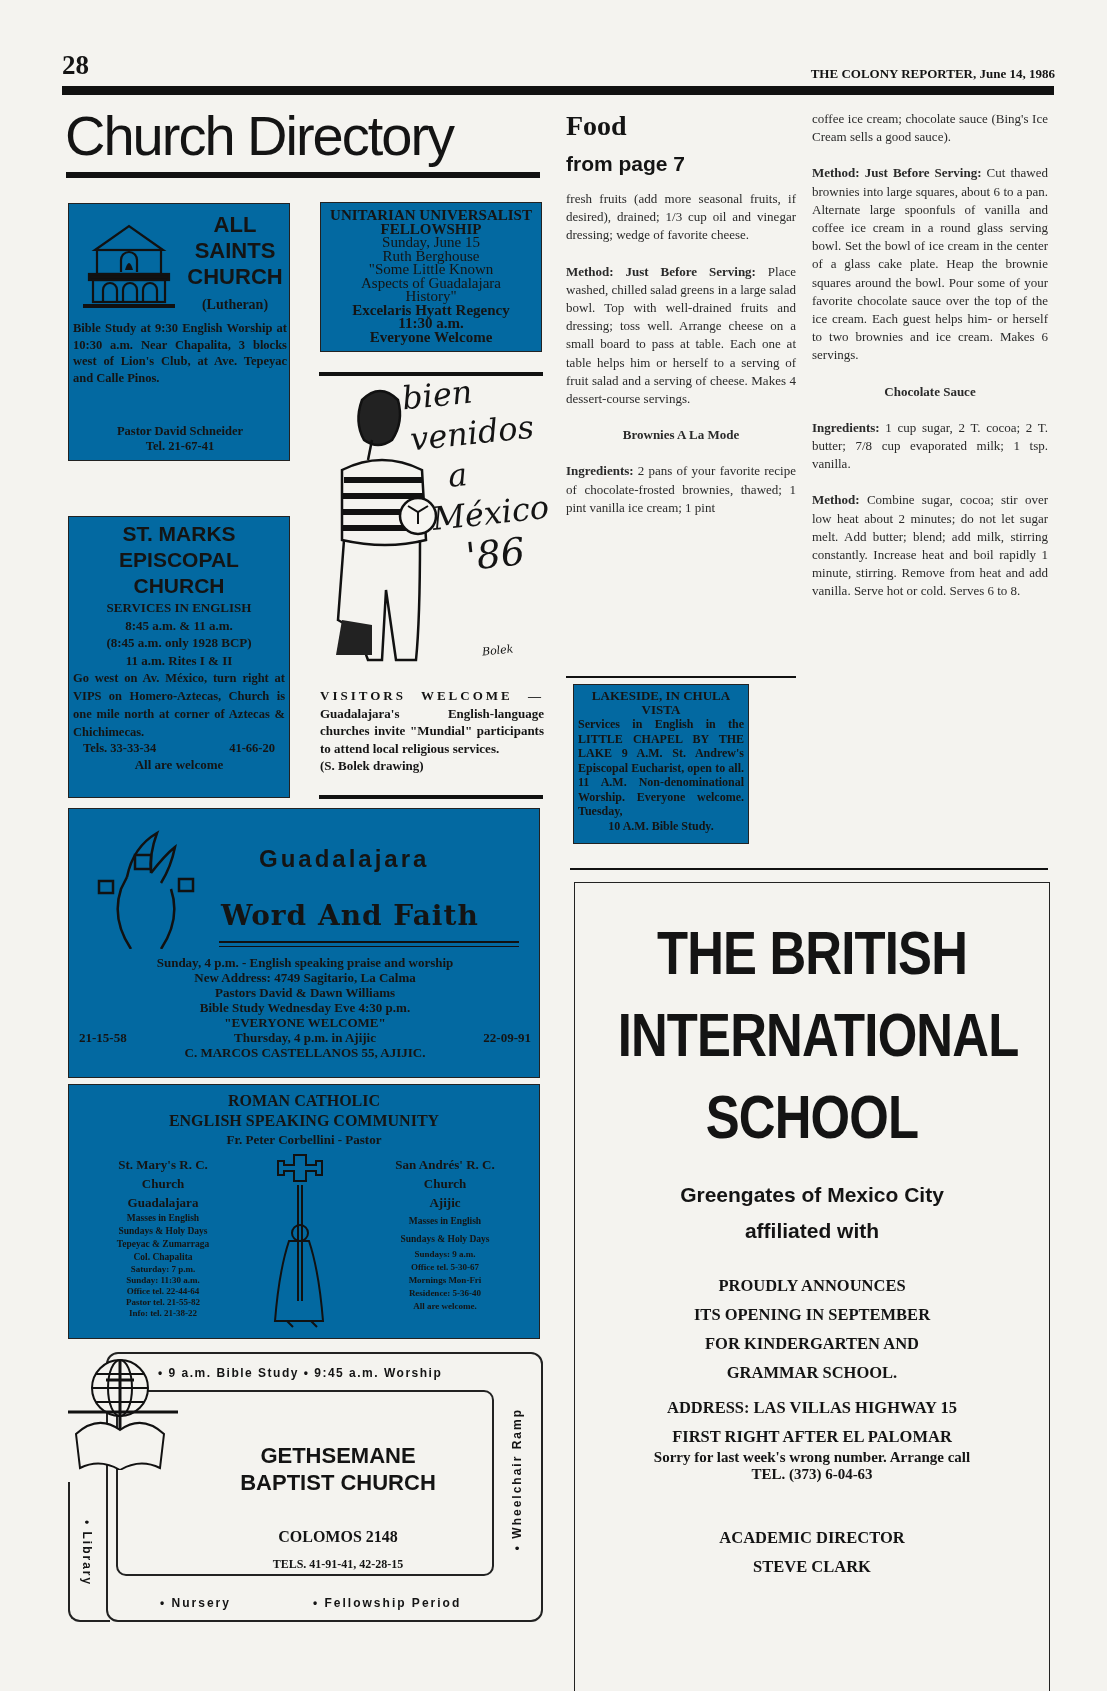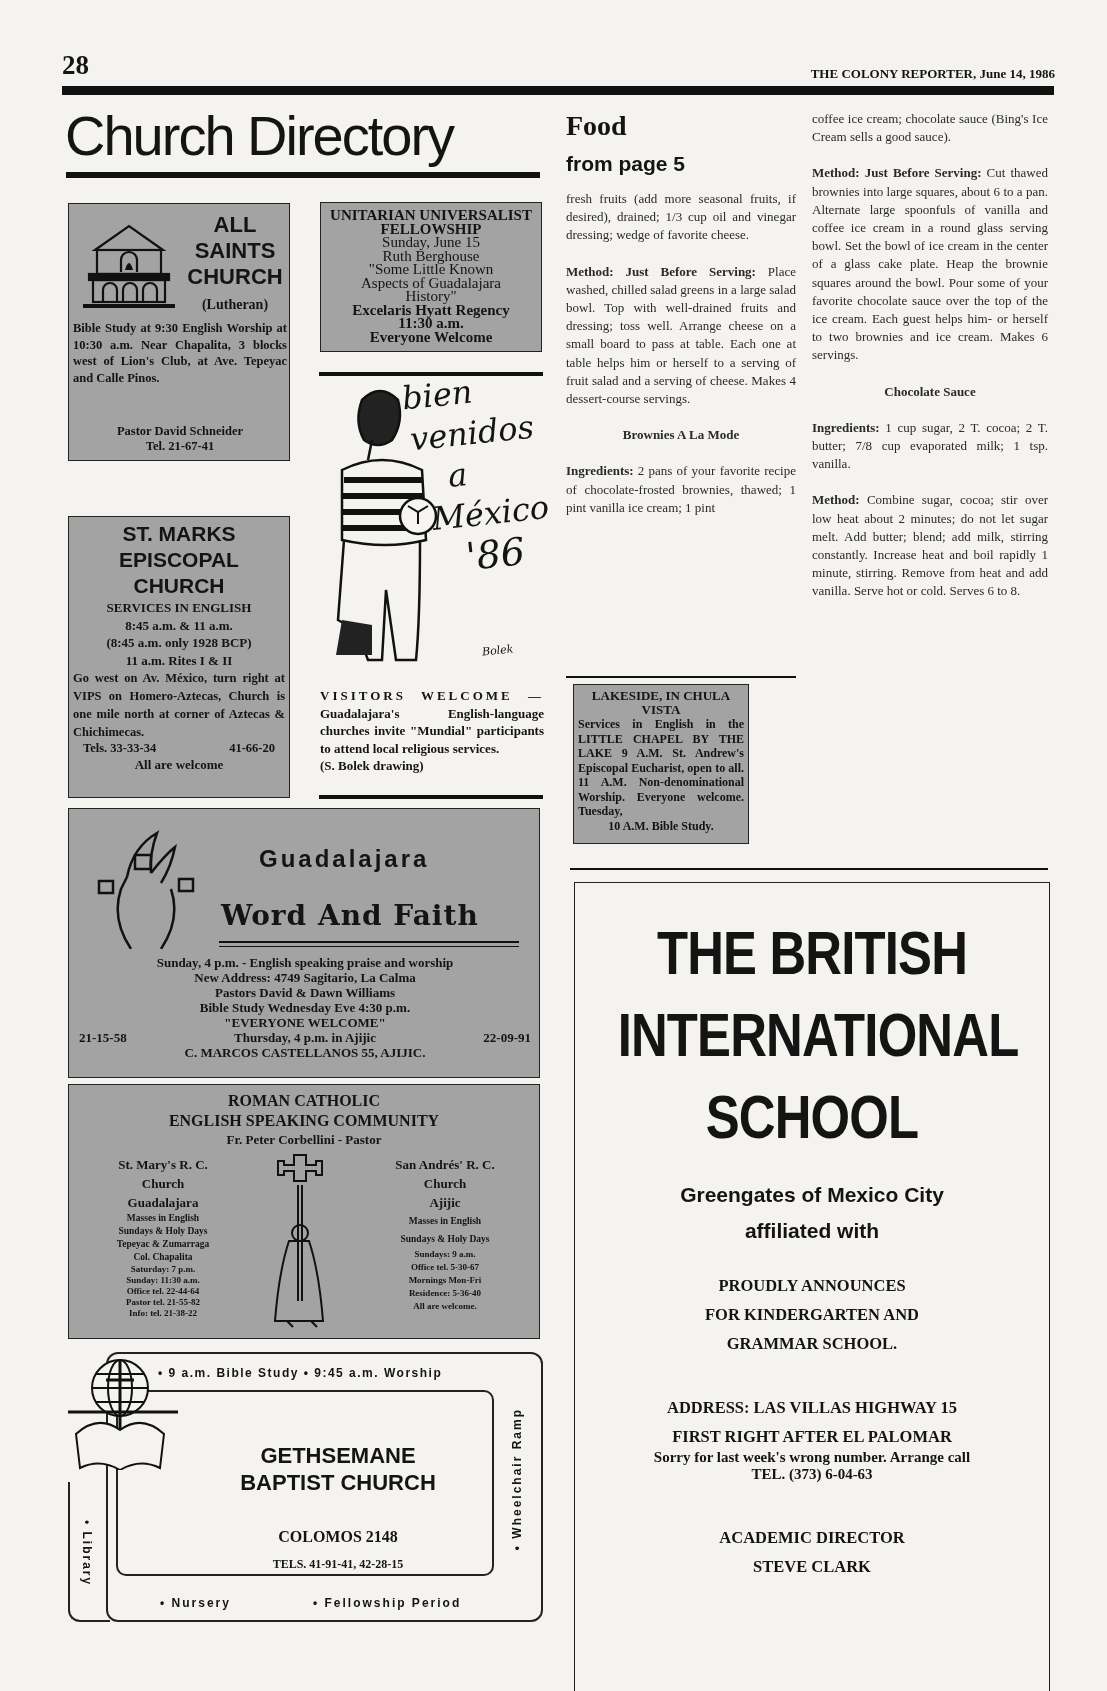--- a/index.html
+++ b/index.html
@@ -11,21 +11,21 @@
 
   
   #page-num { left: 62px; top: 50px; font-size: 27px; font-weight: bold; font-family: "Liberation Serif", serif; }
   #masthead { right: 52px; top: 66px; font-size: 13px; font-weight: bold; }
   #top-rule { left: 62px; top: 86px; width: 992px; height: 9px; background: #111; }
 
   
   #cd-title { left: 65px; top: 108px; font-family: "Liberation Sans", sans-serif; font-size: 56px; letter-spacing: -2px; line-height: 1; font-weight: normal; }
   #cd-rule { left: 66px; top: 172px; width: 474px; height: 6px; background: #111; }
 
-  .box { border: 1.5px solid #222; background: #a3a3a3; }
+  .box { border: 1.5px solid #222; background: #0369a1; }
 
   
   #all-saints { left: 68px; top: 203px; width: 222px; height: 258px; }
   #all-saints .title { position: absolute; left: 112px; top: 8px; width: 108px; font-family: "Liberation Sans", sans-serif; font-weight: bold; font-size: 22px; line-height: 26px; text-align: center; }
   #all-saints .denom { position: absolute; left: 112px; top: 93px; width: 108px; font-size: 14px; text-align: center; font-weight: bold; }
   #all-saints .body { position: absolute; left: 4px; top: 116px; width: 214px; font-size: 12.5px; line-height: 16.5px; font-weight: bold; text-align: justify; }
   #all-saints .pastor { position: absolute; left: 4px; top: 220px; width: 214px; font-size: 12.5px; line-height: 15px; font-weight: bold; text-align: center; }
   #church-bldg { position: absolute; left: 12px; top: 16px; width: 96px; height: 92px; }
 
   
@@ -317,21 +317,21 @@
   </div>
   <div id="geth-addr">COLOMOS 2148</div>
   <div id="geth-tels">TELS. 41-91-41, 42-28-15</div>
   <div id="geth-library">• Library</div>
   <div id="geth-ramp">• Wheelchair Ramp</div>
   <div id="geth-bottom-l">• Nursery</div>
   <div id="geth-bottom-r">• Fellowship Period</div>
 </div>
 
 <div id="food-title" class="abs">Food</div>
-<div id="food-sub" class="abs">from page 5</div>
+<div id="food-sub" class="abs">from page 7</div>
 
 <div id="col-a" class="col">
   <p>fresh fruits (add more seasonal fruits, if desired), drained; 1/3 cup oil and vinegar dressing; wedge of favorite cheese.</p>
   <p><span class="lbl">Method: Just Before Serving:</span> <span>Place washed, chilled salad greens in a large salad bowl. Top with well-drained fruits and dressing; toss well. Arrange cheese on a small board to pass at table. Each one at table helps him or herself to a serving of fruit salad and a serving of cheese. Makes 4 dessert-course servings.</span></p>
   <p class="head">Brownies A La Mode</p>
   <p><span class="lbl">Ingredients:</span> <span>2 pans of your favorite recipe of chocolate-frosted brownies, thawed; 1 pint vanilla ice cream; 1 pint</span></p>
 </div>
 
 <div id="col-b" class="col">
   <p>coffee ice cream; chocolate sauce (Bing's Ice Cream sells a good sauce).</p>
@@ -350,20 +350,21 @@
 
 <div id="bis-rule" class="abs"></div>
 <div id="bis" class="abs">
   <div id="bis-1" class="bis-big">THE BRITISH</div>
   <div id="bis-2" class="bis-big">INTERNATIONAL</div>
   <div id="bis-3" class="bis-big">SCHOOL</div>
   <div id="bis-g" class="bis-sans">Greengates of Mexico City</div>
   <div id="bis-a" class="bis-sans">affiliated with</div>
   <div id="bis-ann" class="bis-serif">
     <div>PROUDLY ANNOUNCES</div>
+    <div>ITS OPENING IN SEPTEMBER</div>
     <div>FOR KINDERGARTEN AND</div>
     <div>GRAMMAR SCHOOL.</div>
   </div>
   <div id="bis-addr" class="bis-serif">
     <div>ADDRESS:  LAS VILLAS HIGHWAY 15</div>
     <div>FIRST RIGHT AFTER EL PALOMAR</div>
   </div>
   <div id="bis-sorry" class="bis-serif">
     <div>Sorry for last week's wrong number. Arrange call</div>
     <div>TEL. (373) 6-04-63</div>

